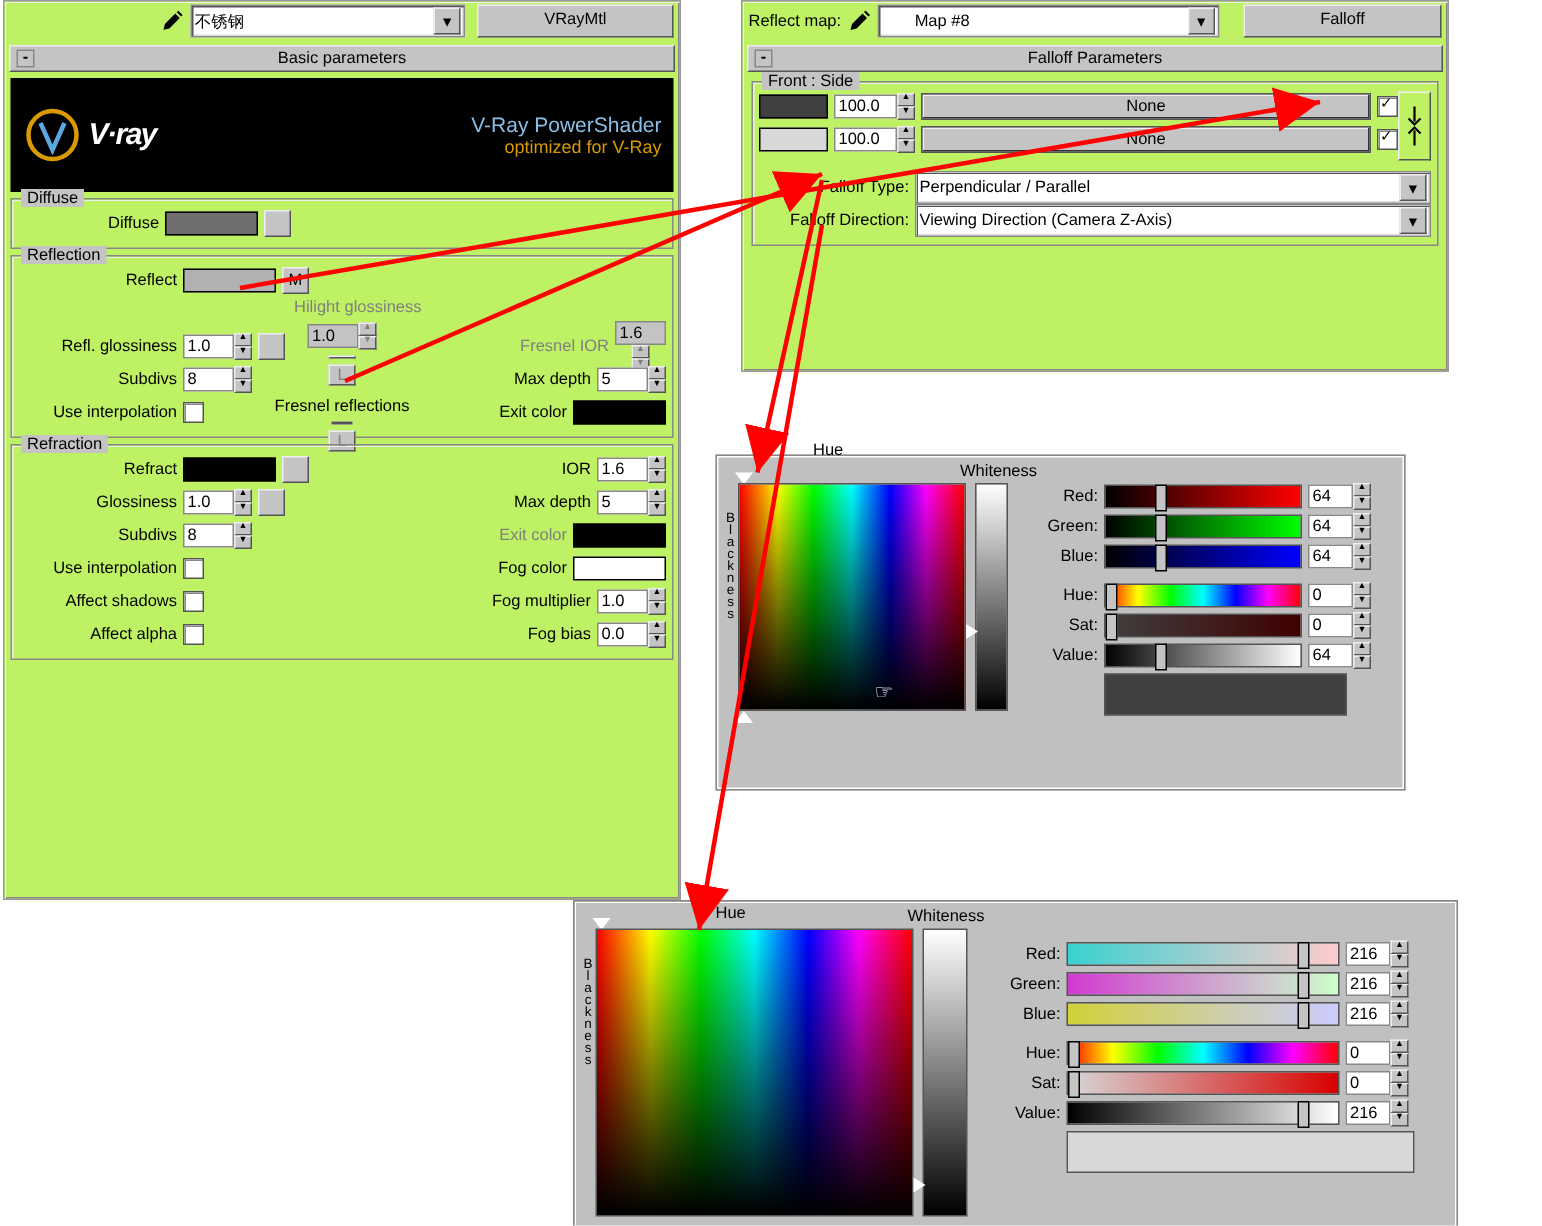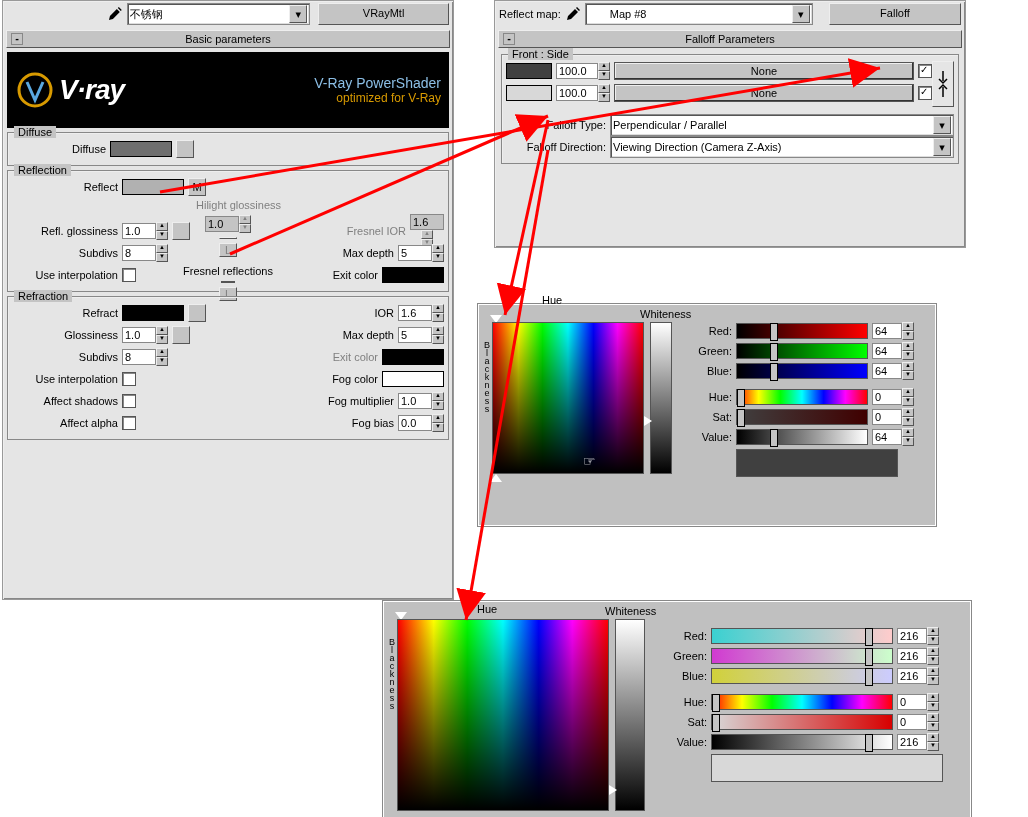--- a/index.html
+++ b/index.html
@@ -8,21 +8,21 @@
     font-family: Tahoma, Arial, sans-serif;
     font-size:11px;
     background:#fff;
     width:1028px;
     height:817px;
     position:relative;
     color:#000;
   }
   .panel{
     position:absolute;
-    background:#e5e5e5;
+    background:#bef264;
     border:1px solid #999;
     box-shadow:1px 1px 0 #eee inset, -1px -1px 0 #888 inset;
   }
   .topbar{
     display:flex;
     align-items:center;
     gap:4px;
     padding:2px 4px;
   }
   .icon{
@@ -76,21 +76,21 @@
     background:#000;
     color:#fff;
     display:flex;
     align-items:center;
     margin:4px;
     padding:8px;
     height:60px;
     position:relative;
   }
   .vray-banner .logo-txt{
-    font-size:28px;
+    font-size:20px;
     font-style:italic;
     font-weight:bold;
     letter-spacing:-1px;
     margin-left:4px;
   }
   .vray-banner .ps{
     margin-left:auto;
     text-align:right;
     font-size:14px;
     color:#8cbfe6;

